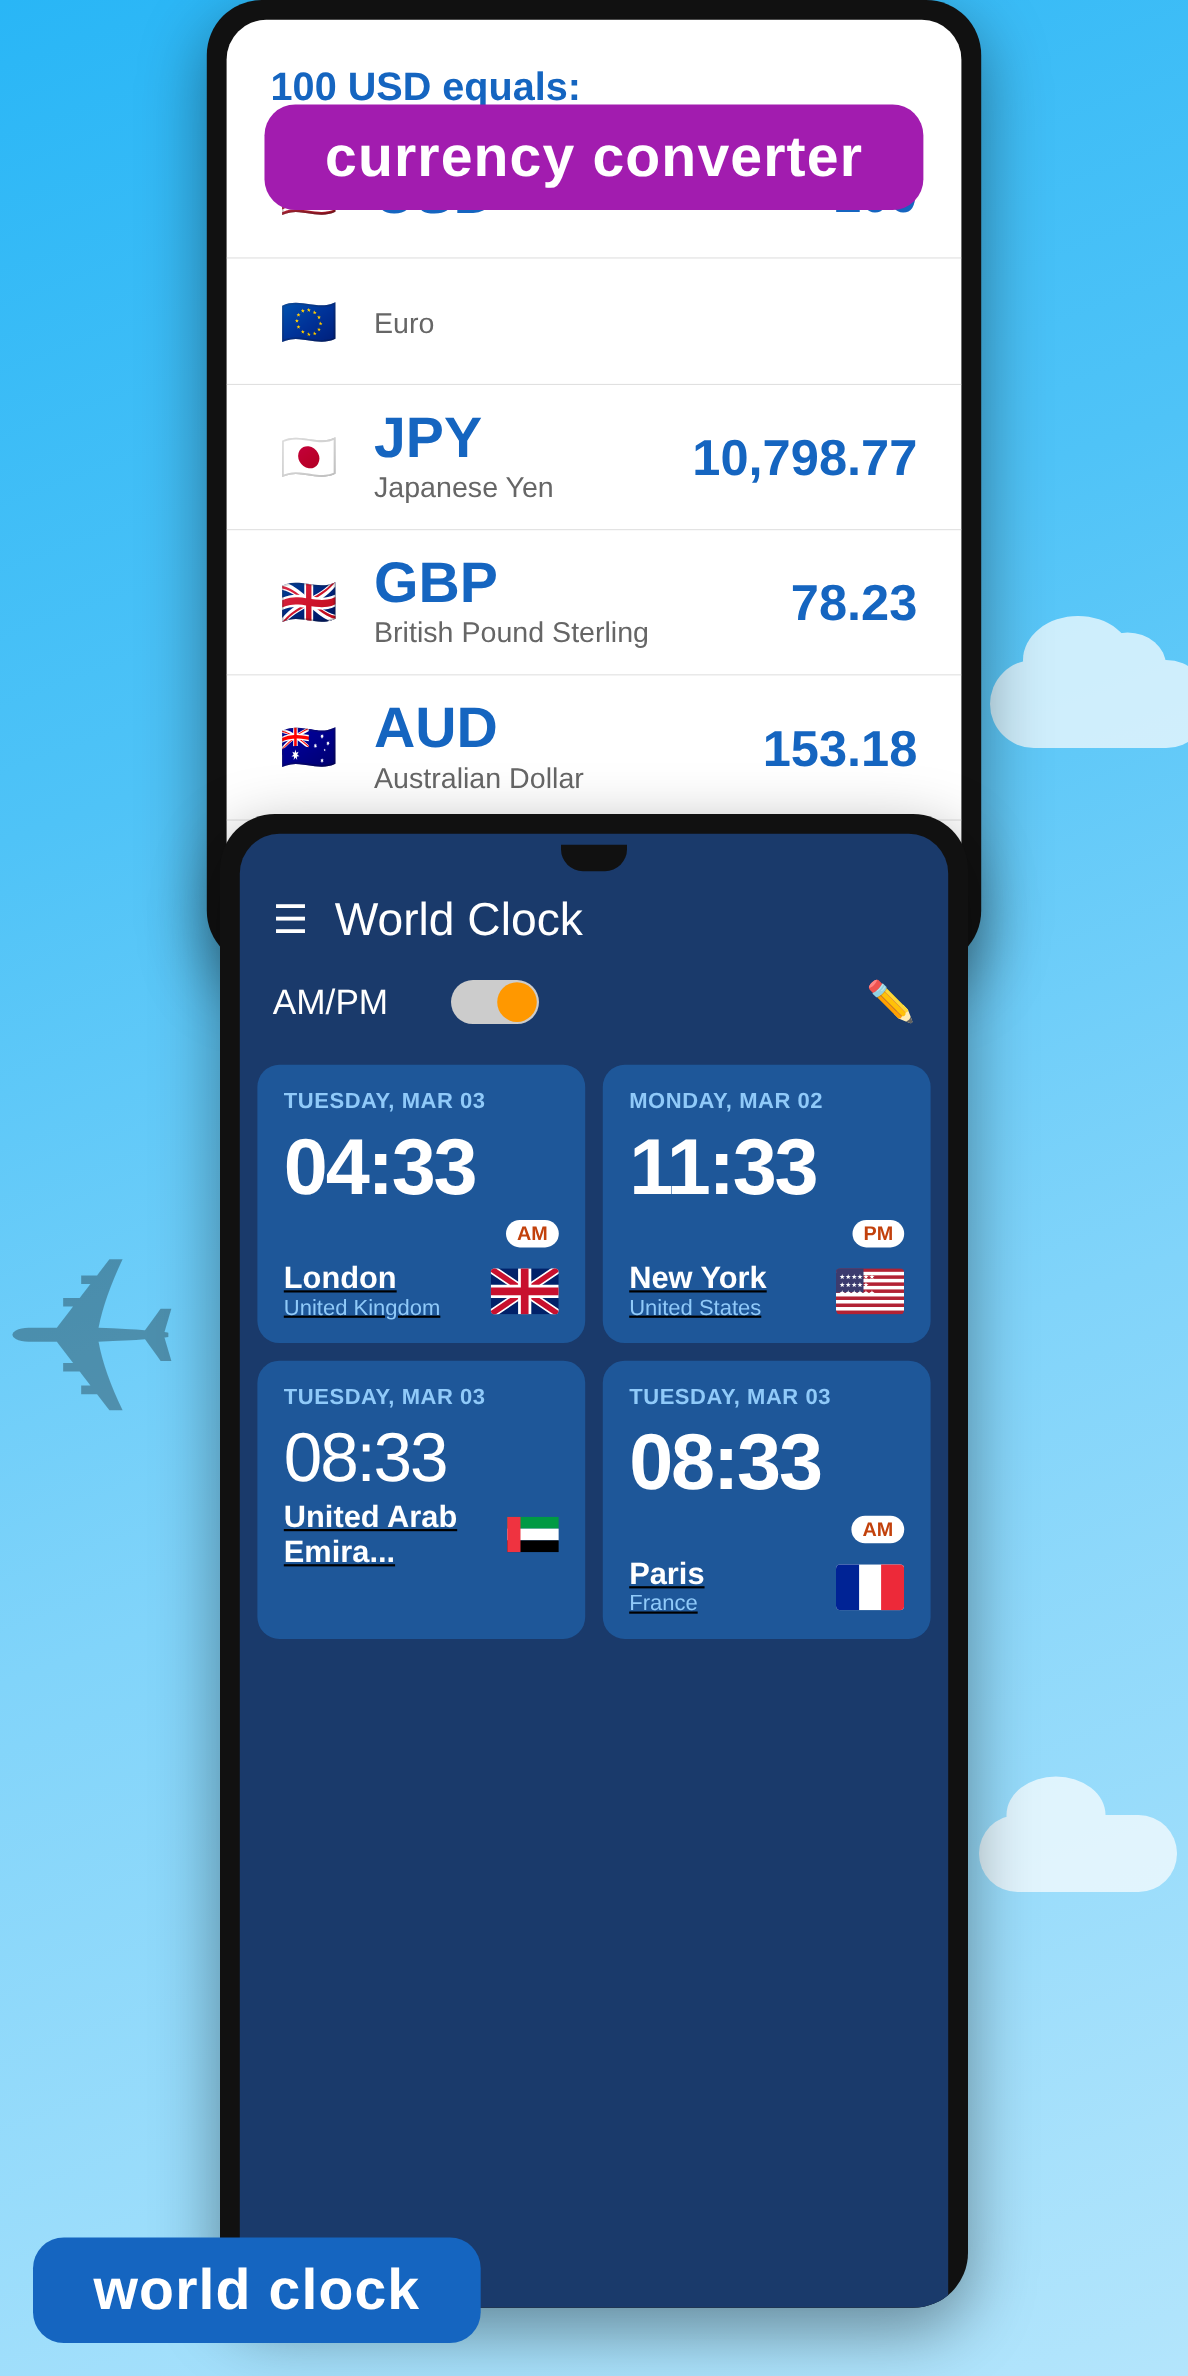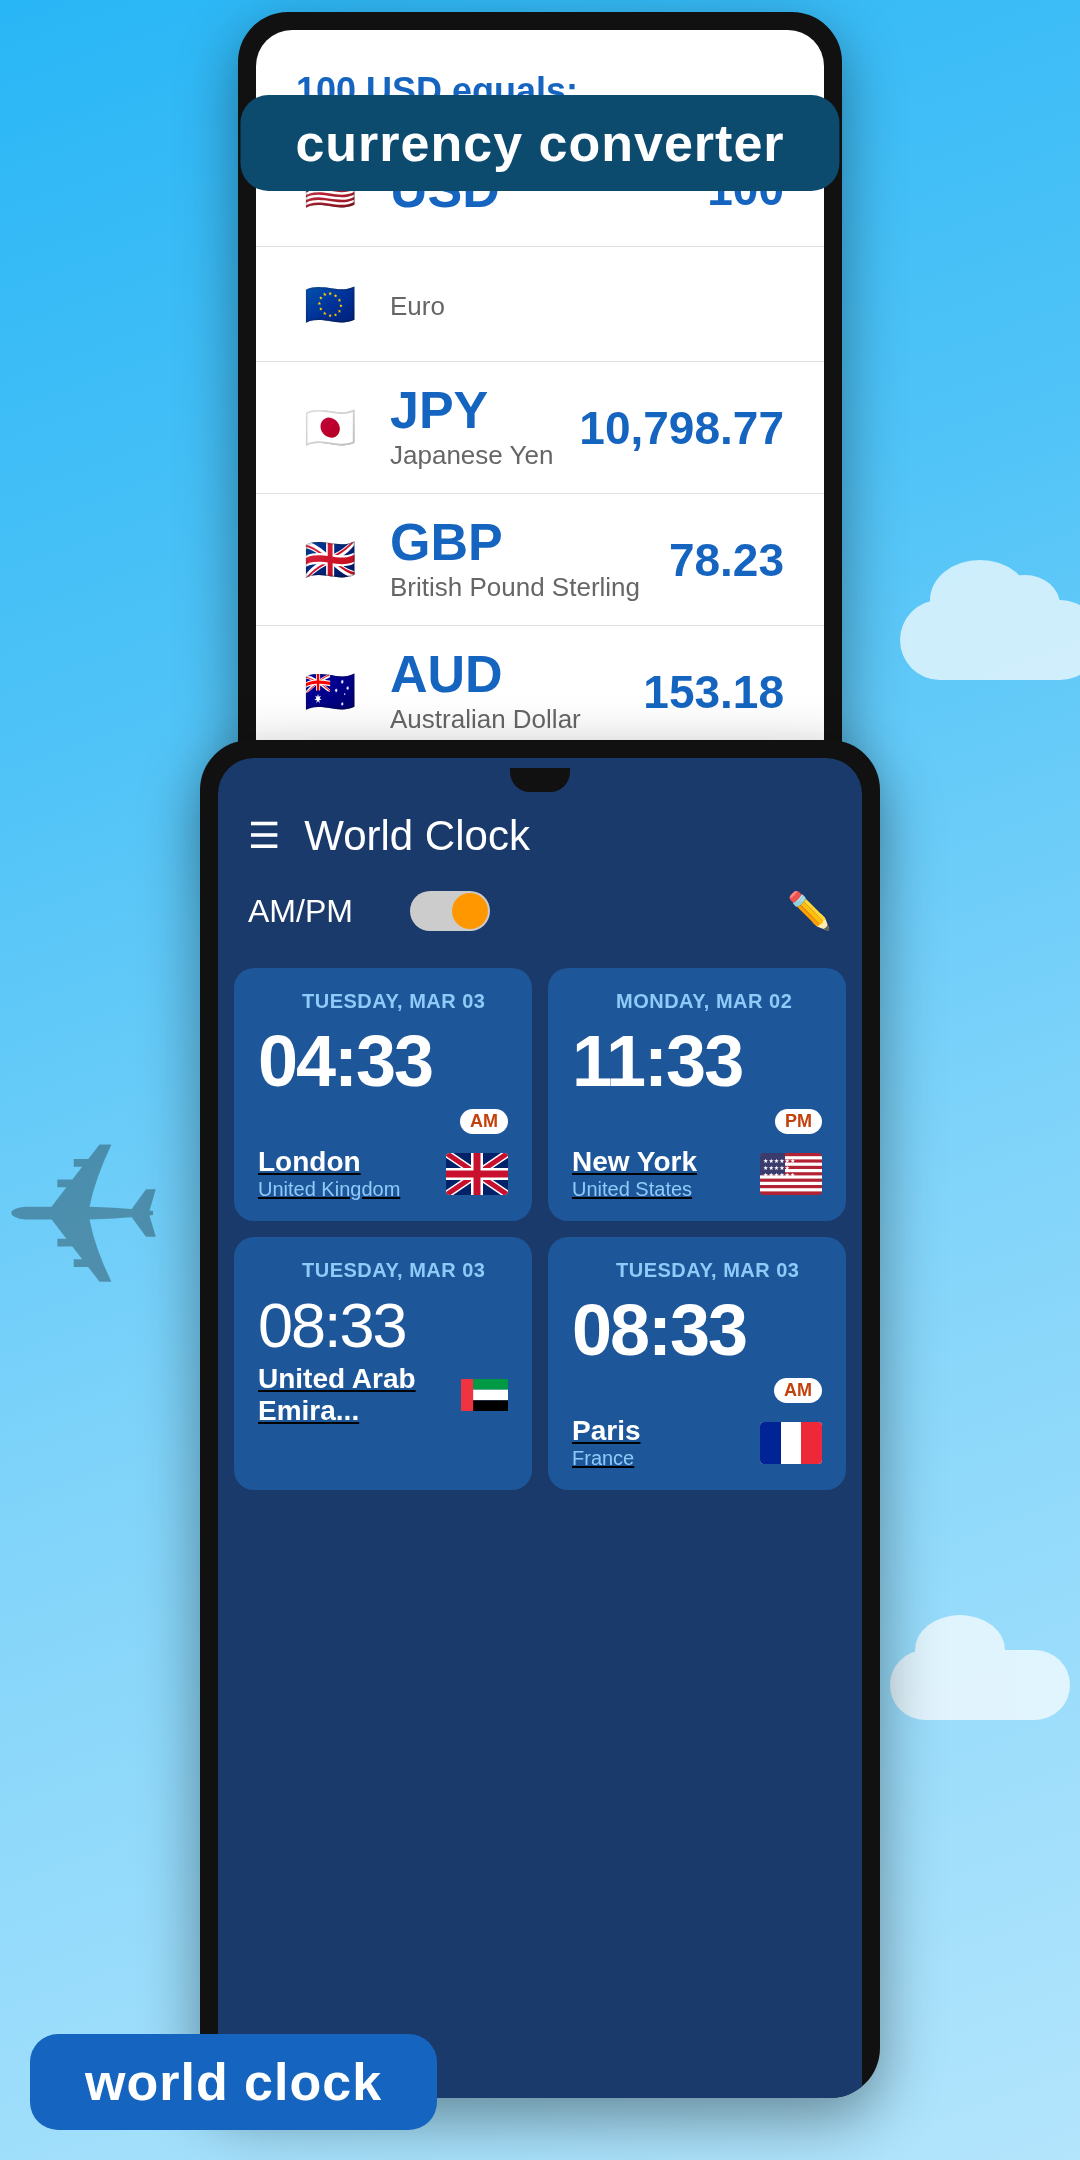--- a/index.html
+++ b/index.html
@@ -9,37 +9,37 @@
       height: 2160px;
       overflow: hidden;
       font-family: 'Arial', sans-serif;
       background: linear-gradient(160deg, #29b6f6 0%, #4fc3f7 30%, #81d4fa 60%, #b3e5fc 100%);
       position: relative;
     }
 
     
     .phone-top {
       position: absolute;
-      top: 12px;
+      top: 0;
       left: 50%;
       transform: translateX(-50%);
-      width: 604px;
+      width: 704px;
       background: #111;
       border-radius: 50px;
       overflow: hidden;
       box-shadow: 0 20px 60px rgba(0,0,0,0.4);
       z-index: 10;
     }
 
     .currency-label {
       position: absolute;
       top: 95px;
       left: 50%;
       transform: translateX(-50%);
-      background: #0c4a6e;
+      background: #a21caf;
       color: white;
       font-size: 52px;
       font-weight: 900;
       padding: 18px 55px;
       border-radius: 28px;
       white-space: nowrap;
       z-index: 20;
       letter-spacing: 1px;
     }
 
@@ -209,21 +209,20 @@
       position: relative;
       overflow: hidden;
     }
 
     .card-date {
       font-size: 20px;
       font-weight: 700;
       color: #90caf9;
       letter-spacing: 0.5px;
       margin-bottom: 12px;
-      margin-left: 44px;
     }
 
     .card-time {
       font-size: 72px;
       font-weight: 700;
       color: white;
       letter-spacing: -2px;
       line-height: 1;
       margin-bottom: 12px;
     }

